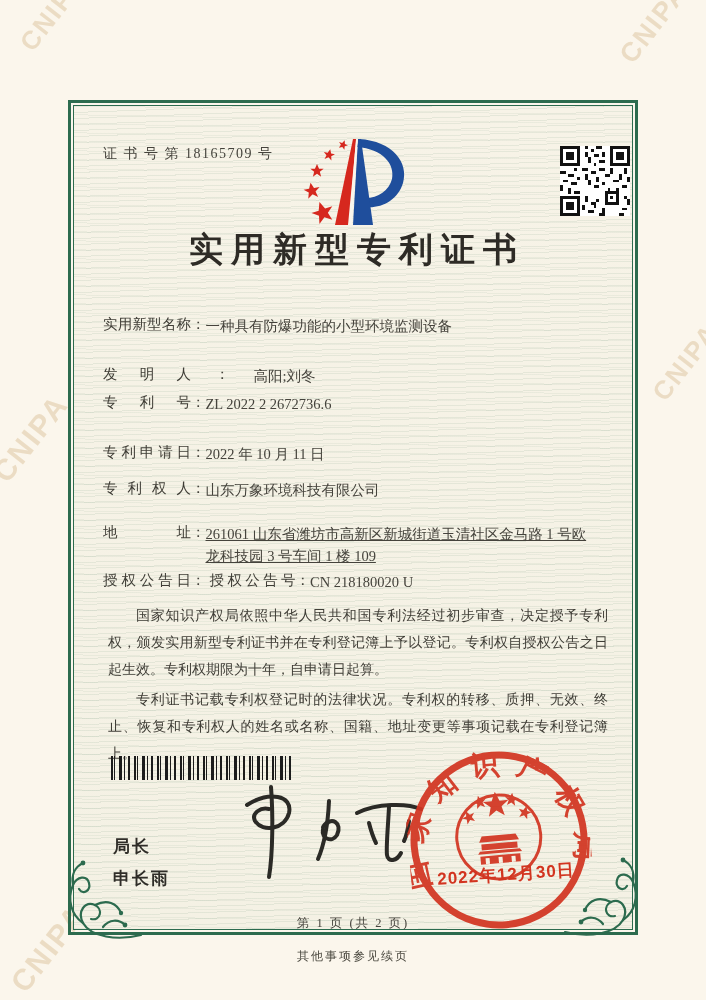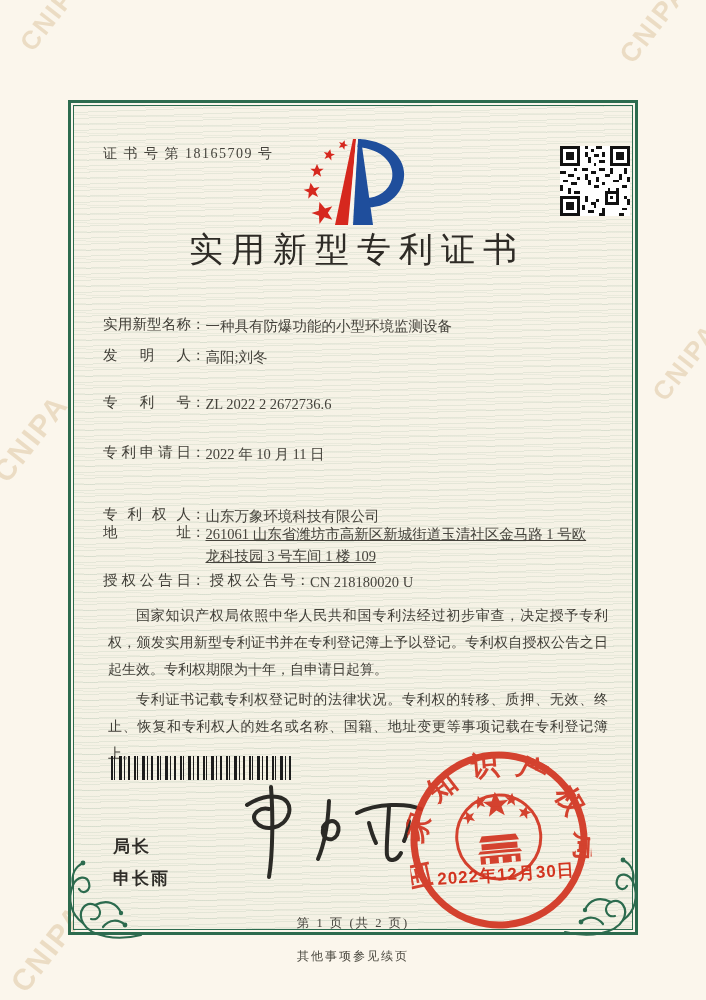--- a/index.html
+++ b/index.html
@@ -24,32 +24,32 @@
       repeating-linear-gradient(178deg, rgba(110,150,122,.13) 0 1px, rgba(0,0,0,0) 1px 6px),
       repeating-linear-gradient(181deg, rgba(110,150,122,.09) 0 1px, rgba(0,0,0,0) 1px 9px),
       linear-gradient(#f7f3e7,#f4f1e4);
   }
   .content{position:absolute; inset:0; overflow:visible;border-radius:16px;}
   .cert-no{position:absolute; left:32px; top:42px; font-size:14px; letter-spacing:1.5px; color:#45433c;}
   .logo{position:absolute; left:222px; top:30px; width:124px; height:98px;}
   .qr{position:absolute; left:489px; top:43px; width:70px; height:70px;}
   .title{
     position:absolute; left:0; top:124px; width:100%; text-align:center;
-    font-size:34px; font-weight:normal; letter-spacing:8px; padding-left:8px;
+    font-size:34px; font-weight:bold; letter-spacing:8px; padding-left:8px;
     box-sizing:border-box; color:#2e2b26;
   }
   .field{position:absolute; left:32px; display:flex; align-items:flex-start; font-size:14.5px; color:#45433c;}
   .flabel{flex:0 0 88px; text-align:justify; text-align-last:justify; color:#3e3c35;}
   .fcolon{flex:0 0 14px;}
   .fvalue{flex:1 1 auto; line-height:22px;}
   .f-name{top:212px; width:500px;}
-  .f-inventor{top:243px; width:500px;}
+  .f-inventor{top:262px; width:500px;gap:24px;}
   .f-patno{top:290px; width:500px;}
   .f-filing{top:340px; width:500px;}
-  .f-patentee{top:402px; width:500px;}
+  .f-patentee{top:376px; width:500px;}
   .f-address{top:420px; width:500px;}
   .f-address .fvalue{max-width:392px;text-decoration:underline;}
   .f-grant{top:468px; width:520px;}
   .grant-date{flex:0 0 178px;}
   .flabel2{flex:0 0 86px; text-align:justify; text-align-last:justify; margin-left:4px; color:#3e3c35;}
   .paras{position:absolute; left:34px; top:496px; width:506px; font-size:14px; line-height:27px; color:#3f3d36; text-align:justify;}
   .paras p{margin:3px; text-indent:2em;}
   .paras p + p{margin-top:2px;}
   .barcode{
     position:absolute; left:40px; top:653px; width:180px; height:24px;

